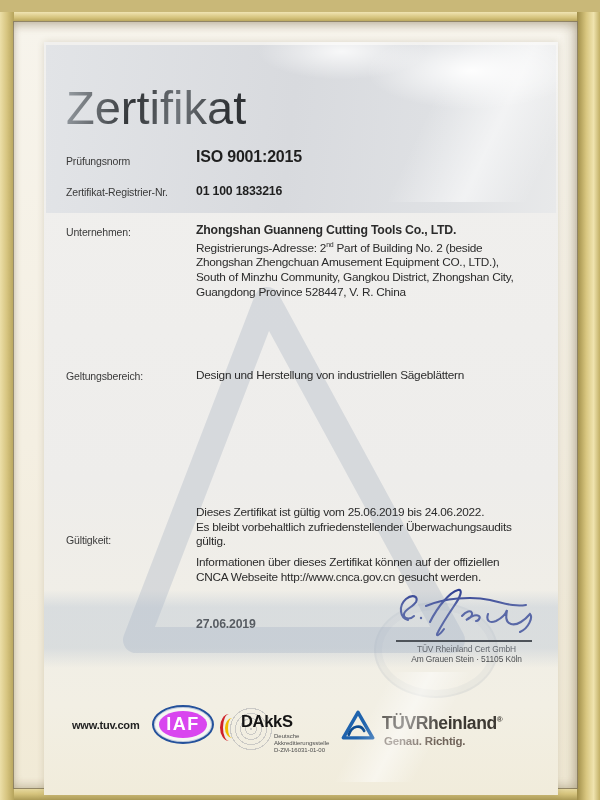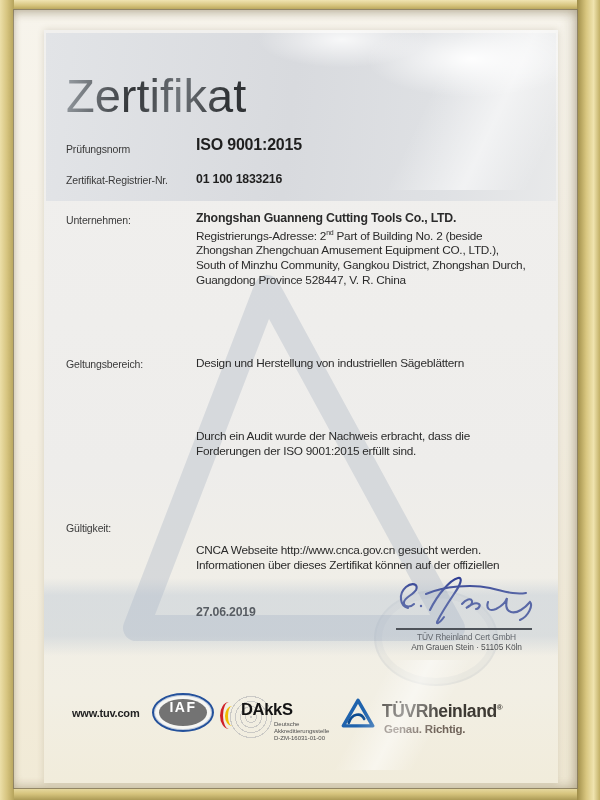--- a/index.html
+++ b/index.html
@@ -1,21 +1,21 @@
 <!DOCTYPE html>
 <html><head>
 <meta charset="utf-8">
 <style>
   html,body{margin:0;padding:0;}
   body{
     width:600px;height:800px;position:relative;overflow:hidden;
     font-family:"Liberation Sans", sans-serif;
     background:#c9b878;
   }
-  .scene{position:absolute;inset:0;}
+  .scene{position:absolute;inset:0;margin-top:12px;}
   
   .frame-top{position:absolute;left:0;top:0;width:100%;height:10px;
     background:linear-gradient(180deg,#f0e4b2 0%,#d6c47e 55%,#b3a055 100%);}
   .frame-left{position:absolute;left:0;top:0;width:14px;height:100%;
     background:linear-gradient(90deg,#ecdfa8 0%,#d6c47f 50%,#b5a35b 100%);}
   .frame-right{position:absolute;right:0;top:0;width:23px;height:100%;
     background:linear-gradient(90deg,#9f8d48 0%,#d8c67f 40%,#efe3ae 72%,#c2b066 100%);}
   .frame-bottom{position:absolute;left:0;bottom:0;width:100%;height:12px;
     background:linear-gradient(0deg,#97874687 0%,#d5c37c 50%,#e9dca4 100%),#c3b169;}
   
@@ -59,22 +59,22 @@
   .sig-svg{position:absolute;left:348px;top:544px;}
   .sig-line{position:absolute;left:352px;top:598px;width:136px;height:1.5px;background:#1c1c1c;}
   .sig-text{position:absolute;left:330px;top:602px;width:185px;text-align:center;
     font-size:8.4px;line-height:10.2px;color:#3b3b3b;letter-spacing:-.1px;}
   
   .website{position:absolute;left:28px;top:677px;font-size:11px;font-weight:bold;letter-spacing:-.2px;color:#222;}
   .iaf{position:absolute;left:108px;top:663px;width:62px;height:39px;}
   .iaf-ring{width:100%;height:100%;box-sizing:border-box;border-radius:50%;border:2px solid #24519b;
     background:#f6f6f3;display:flex;align-items:center;justify-content:center;
     box-shadow:inset 0 0 0 1px rgba(36,81,155,.25);}
-  .iaf-core{width:48px;height:27px;border-radius:50%;background:#737373;color:#fff;font-weight:bold;
-    font-size:14px;letter-spacing:1.5px;display:flex;align-items:flex-start;justify-content:center;}
+  .iaf-core{width:48px;height:27px;border-radius:50%;background:#d946ef;color:#fff;font-weight:bold;
+    font-size:18px;letter-spacing:1.5px;display:flex;align-items:center;justify-content:center;}
   .dakks{position:absolute;left:176px;top:664px;width:130px;height:52px;}
   .dakks-circles{position:absolute;left:8px;top:0px;width:46px;height:46px;border-radius:50%;opacity:.75;
     background:repeating-radial-gradient(circle at center,#bdbdbd 0 1px,transparent 1px 5px);}
   .dakks-m1{position:absolute;left:0px;top:8px;width:15px;height:27px;border-left:3px solid #cf2027;border-radius:50%;}
   .dakks-m2{position:absolute;left:5px;top:12px;width:11px;height:20px;border-left:3px solid #f0bb00;border-radius:50%;}
   .dakks-name{position:absolute;left:21px;top:6px;font-size:16.5px;font-weight:bold;color:#141414;letter-spacing:-.3px;}
   .dakks-small{position:absolute;left:54px;top:27px;font-size:6px;line-height:7px;color:#4c4c4c;}
   .tuv-tri{position:absolute;left:297px;top:668px;}
   .tuv-brand{position:absolute;left:338px;top:671px;font-size:17.5px;font-weight:bold;letter-spacing:-.4px;color:#3d3933;}
   .tuv-brand sup{font-size:8px;}
@@ -109,37 +109,38 @@
       <div class="std-val">ISO 9001:2015</div>
 
       <div class="lbl" style="top:144px">Zertifikat-Registrier-Nr.</div>
       <div class="reg-val">01 100 1833216</div>
 
       <div class="lbl" style="top:184px">Unternehmen:</div>
       <div class="block" style="top:181px">
         <div class="bold">Zhongshan Guanneng Cutting Tools Co., LTD.</div>
         <div><span>Registrierungs-Adresse: 2</span><sup>nd</sup><span> Part of Building No. 2 (beside</span></div>
         <div>Zhongshan Zhengchuan Amusement Equipment CO., LTD.),</div>
-        <div>South of Minzhu Community, Gangkou District, Zhongshan Durch,</div>
+        <div>South of Minzhu Community, Gangkou District, Zhongshan City,</div>
         <div>Guangdong Province 528447, V. R. China</div>
       </div>
 
       <div class="lbl" style="top:328px">Geltungsbereich:</div>
       <div class="block" style="top:326px">Design und Herstellung von industriellen Sägeblättern</div>
 
-      <div class="block" style="top:399px">
-        <div>Durch ein Audit wurde der Nachweis erbracht, dass die</div>
-        <div>Forderungen der ISO 9001:2015 erfüllt sind.</div>
+
+      <div class="lbl" style="top:492px">Gültigkeit:</div>
+      <div class="block" style="top:463px">
+        <div>Dieses Zertifikat ist gültig vom 25.06.2019 bis 24.06.2022.</div>
+        <div>Es bleibt vorbehaltlich zufriedenstellender Überwachungsaudits</div>
+        <div>gültig.</div>
       </div>
 
-      <div class="lbl" style="top:492px">Gültigkeit:</div>
-
       <div class="block" style="top:513px">
+        <div>Informationen über dieses Zertifikat können auf der offiziellen</div>
         <div>CNCA Webseite http://www.cnca.gov.cn gesucht werden.</div>
-        <div>Informationen über dieses Zertifikat können auf der offiziellen</div>
       </div>
 
       <div class="date">27.06.2019</div>
 
       <svg class="sig-svg" width="150" height="54" viewBox="0 0 150 54">
         <g fill="none" stroke="#2e3d92" stroke-width="2.1" stroke-linecap="round">
           <path d="M16,34 C8,32 6,20 14,13 C20,8 27,10 24,16 C21,21 13,23 12,28 C11,33 18,34 22,30"></path>
           <circle cx="29" cy="32" r="1.2" fill="#2e3d92" stroke="none"></circle>
           <path d="M38,36 C46,20 58,6 66,4 C71,3 69,10 62,20 C56,29 50,38 46,46 C43,51 47,50 52,43"></path>
           <path d="M34,20 C52,12 80,10 98,14 C112,17 122,21 134,19"></path>

